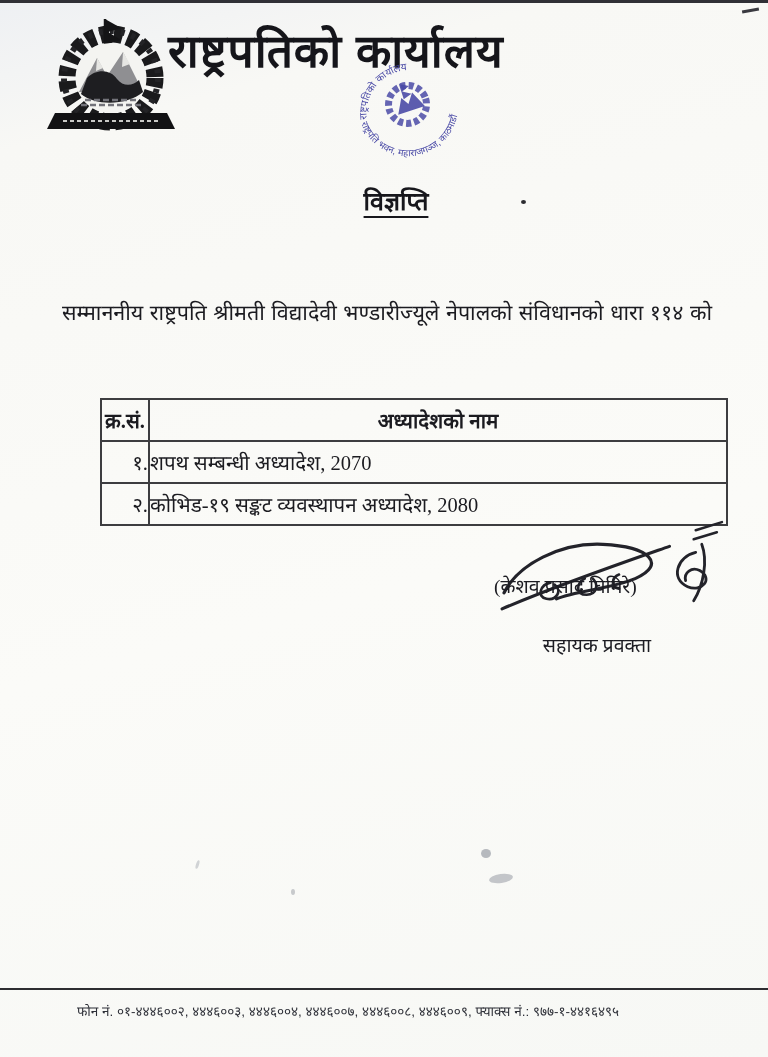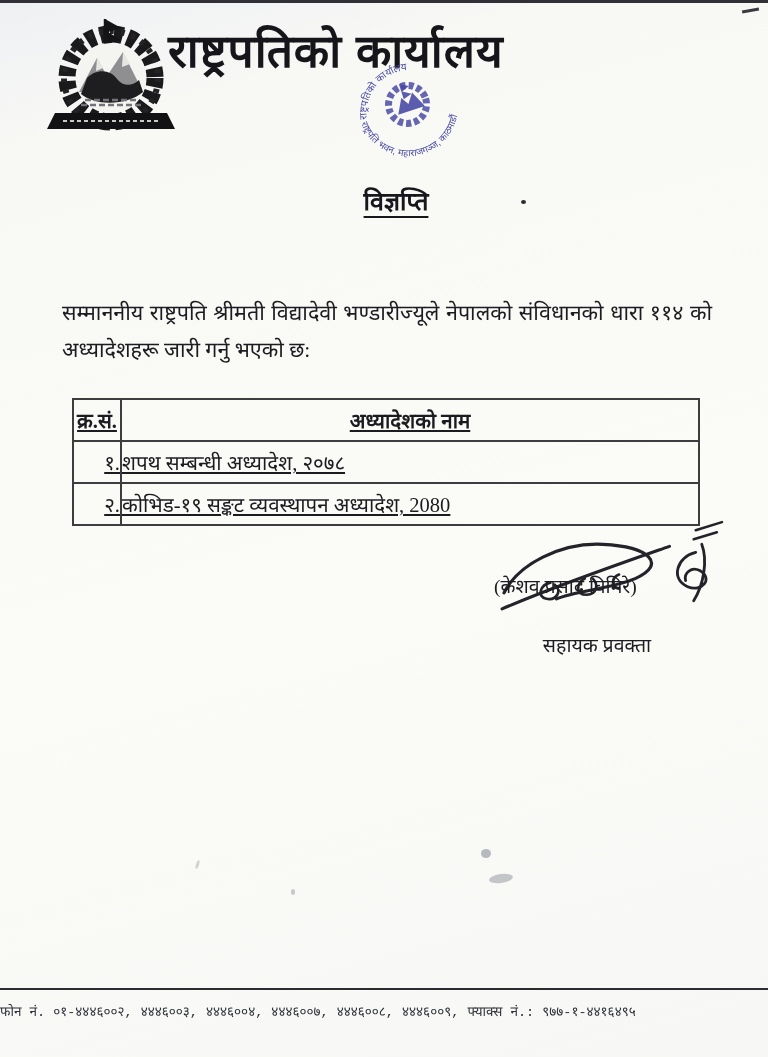--- a/index.html
+++ b/index.html
@@ -18,39 +18,39 @@
   .office-title{left:168px;top:18px;margin:0;font-size:46px;font-weight:700;letter-spacing:1px;
     font-family:"Liberation Sans","DejaVu Sans",sans-serif;color:#15151a;white-space:nowrap;}
   .stamp{left:338px;top:52px;width:144px;height:120px;opacity:.92;}
   .address{left:520px;top:80px;font-size:16.5px;line-height:27px;color:#20222c;}
   .notice-title{left:0;top:183px;width:768px;margin:0;text-align:center;transform:translateX(12px);
     font-size:25px;font-weight:700;text-decoration:underline;text-underline-offset:6px;
     -webkit-text-decoration-thickness:2px;text-decoration-thickness:2px;color:#17171c;}
   .ink-dot{left:521px;top:200px;width:5px;height:4px;background:#2b2b30;border-radius:50%;}
   .body-para{left:62px;top:295px;width:650px;font-size:21.5px;line-height:37px;color:#1b1b20;}
   .body-line.j{text-align:justify;text-align-last:justify;}
-  table.ord{left:72px;top:398px;width:628px;position:absolute;border-collapse:collapse;
-    font-size:20.5px;color:#1b1b20;table-layout:fixed;text-decoration:underline;}
+  table.ord{left:100px;top:398px;width:628px;position:absolute;border-collapse:collapse;
+    font-size:20.5px;color:#1b1b20;table-layout:fixed;}
   table.ord,table.ord th,table.ord td{border:2px solid #3d3d40;}
   table.ord th{height:40px;font-weight:700;text-align:center;padding:0;}
   table.ord td{height:40px;padding:0;}
   table.ord .col-sn{width:46px;}
   td.sn{text-align:right;padding-right:5px;}
   td.name{padding-left:9px;}
   .sig-svg{left:498px;top:518px;width:232px;height:96px;}
   .sig-name{left:494px;top:572px;width:206px;font-size:19.5px;color:#1c1c22;}
   .sig-role{left:494px;top:631px;width:206px;text-align:center;font-size:19.5px;color:#1c1c22;}
   .smudge{border-radius:50%;}
   .s1{left:481px;top:849px;width:10px;height:9px;background:#80858f;opacity:.55;}
   .s2{left:489px;top:874px;width:24px;height:9px;background:#8d929b;opacity:.5;transform:rotate(-8deg);}
   .s3{left:291px;top:889px;width:4px;height:6px;background:#7d828c;opacity:.4;}
   .s4{left:196px;top:860px;width:3px;height:9px;background:#858a94;opacity:.35;transform:rotate(18deg);}
   .footer-rule{left:0;top:988px;width:768px;height:2px;background:#2d2d31;}
-  .footer-text{left:0;top:1002px;width:696px;font-size:13.5px;color:#2e3038;
-    font-family:Liberation Mono, monospace;}
+  .footer-text{left:0;top:1002px;width:696px;text-align:center;font-size:13.5px;color:#2e3038;
+    font-family:Liberation Sans, sans-serif;}
 </style>
 </head>
 <body>
 
 <div class="page">
 
   <div class="abs topline"></div>
   <div class="abs corner-dash"></div>
 
   <svg class="abs emblem" viewBox="0 0 134 132" aria-hidden="true">
@@ -85,34 +85,33 @@
       <path d="M70,30 l9,5 -8,3 8,5 -9,3 z" fill="#3c3ca0" opacity=".9"></path>
     </g>
   </svg>
 
 
   <h2 class="abs notice-title">विज्ञप्ति</h2>
   <span class="abs ink-dot"></span>
 
   <div class="abs body-para">
     <div class="body-line j">सम्माननीय राष्ट्रपति श्रीमती विद्यादेवी भण्डारीज्यूले नेपालको संविधानको धारा ११४ को</div>
-    <div class="body-line">अध्यादेशहरू जारी गर्नु भएको छ:</div>
   </div>
 
   <table class="ord">
     <thead>
       <tr>
         <th class="col-sn">क्र.सं.</th>
         <th>अध्यादेशको नाम</th>
       </tr>
     </thead>
     <tbody>
       <tr>
         <td class="sn">१.</td>
-        <td class="name">शपथ सम्बन्धी अध्यादेश, २०७८</td>
+        <td class="name">शपथ सम्बन्धी अध्यादेश, 2070</td>
       </tr>
       <tr>
         <td class="sn">२.</td>
         <td class="name">कोभिड-१९ सङ्कट व्यवस्थापन अध्यादेश, 2080</td>
       </tr>
     </tbody>
   </table>
 
   <svg class="abs sig-svg" viewBox="0 0 230 95" aria-hidden="true">
     <g fill="none" stroke="#23232a" stroke-linecap="round">

